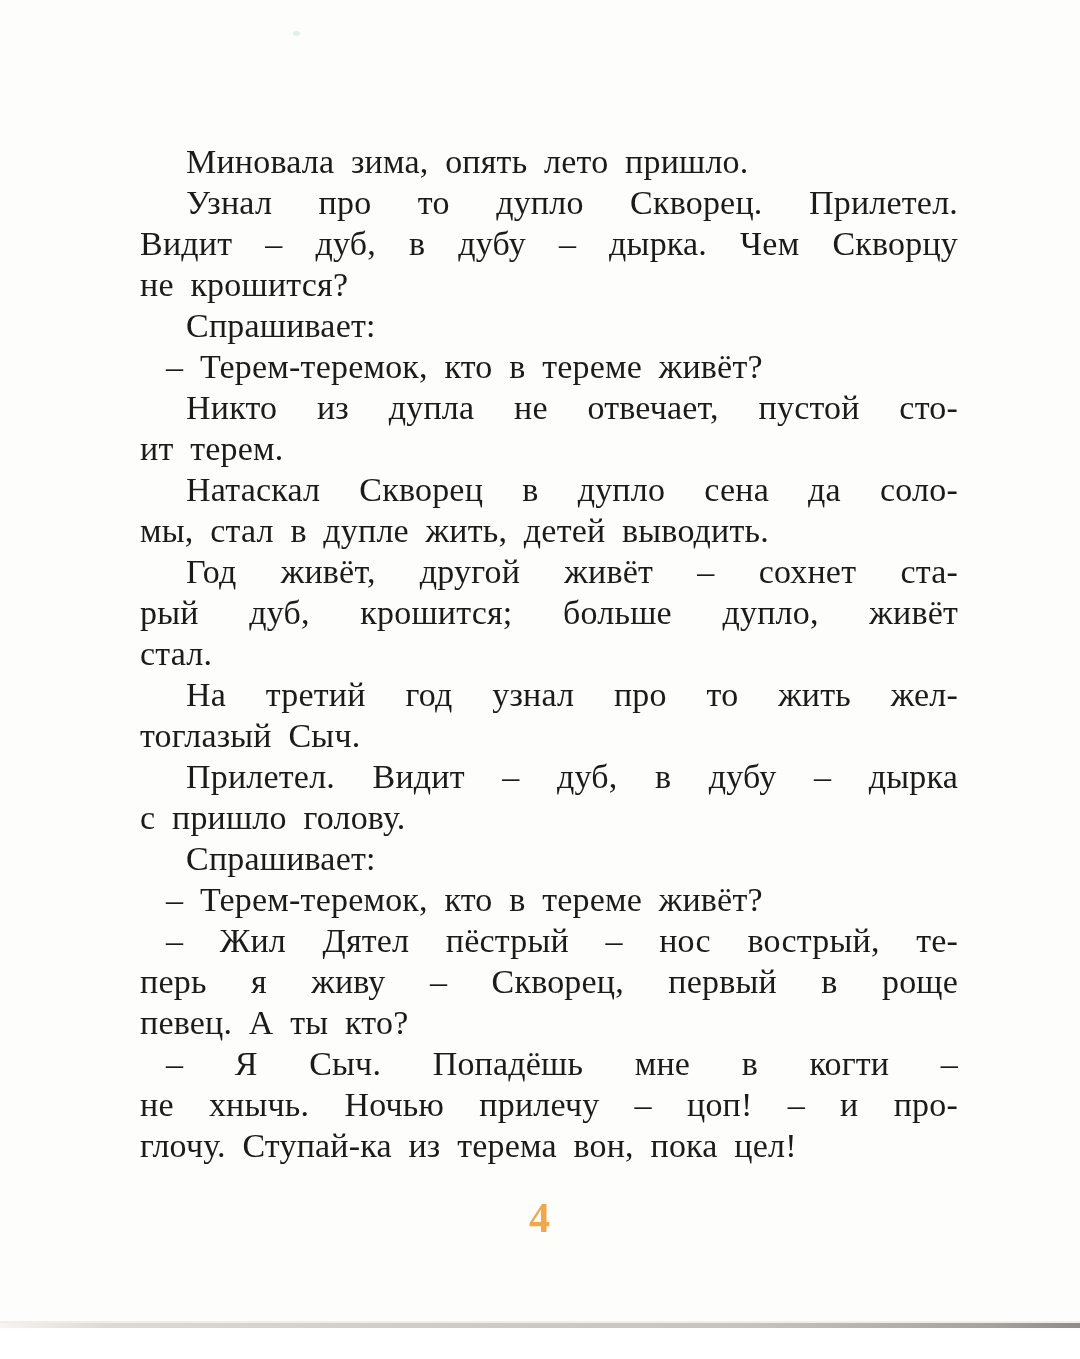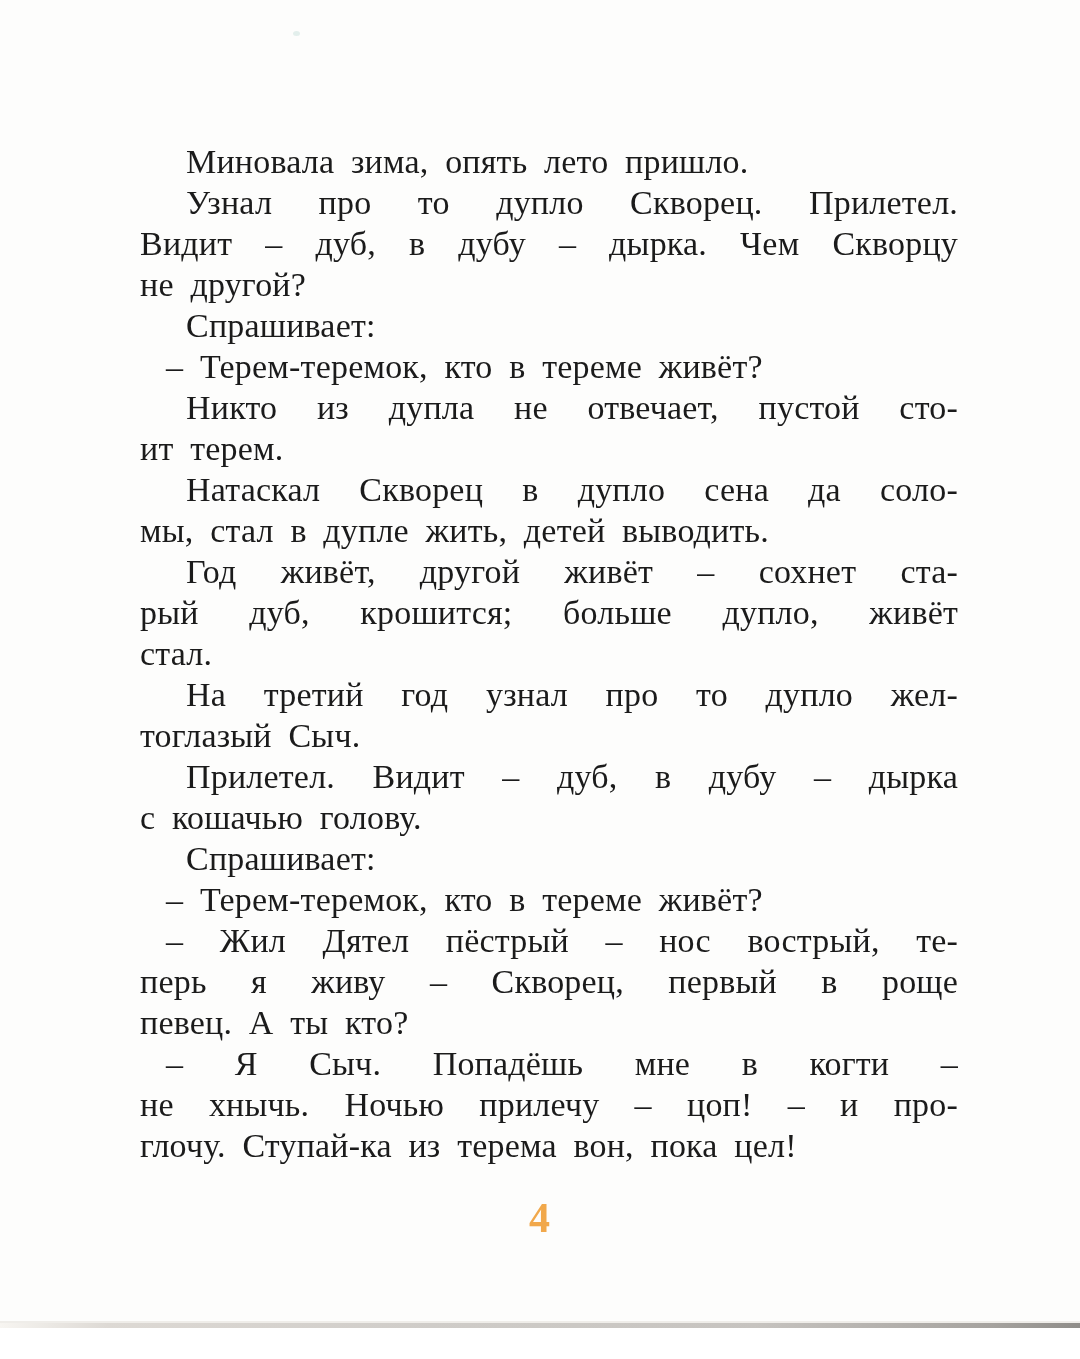--- a/index.html
+++ b/index.html
@@ -89,21 +89,21 @@
 
 <div class="page" style="background: rgb(253, 253, 252);">
   <div class="scan-speck"></div>
   <div class="text-block" id="text-block" style="color: rgb(27, 27, 27);">
       <div class="para">
         <div class="line first para-end">Миновала зима, опять лето пришло.</div>
       </div>
       <div class="para">
         <div class="line first">Узнал про то дупло Скворец. Прилетел.</div>
         <div class="line">Видит – дуб, в дубу – дырка. Чем Скворцу</div>
-        <div class="line para-end">не другой?</div>
+        <div class="line para-end">не крошится?</div>
       </div>
       <div class="para">
         <div class="line first para-end">Спрашивает:</div>
       </div>
       <div class="para">
         <div class="line first para-end dash">– Терем-теремок, кто в тереме живёт?</div>
       </div>
       <div class="para">
         <div class="line first">Никто из дупла не отвечает, пустой сто-</div>
         <div class="line para-end">ит терем.</div>
@@ -111,26 +111,26 @@
       <div class="para">
         <div class="line first">Натаскал Скворец в дупло сена да соло-</div>
         <div class="line para-end">мы, стал в дупле жить, детей выводить.</div>
       </div>
       <div class="para">
         <div class="line first">Год живёт, другой живёт – сохнет ста-</div>
         <div class="line">рый дуб, крошится; больше дупло, живёт</div>
         <div class="line para-end">стал.</div>
       </div>
       <div class="para">
-        <div class="line first">На третий год узнал про то дупло жел-</div>
+        <div class="line first">На третий год узнал про то жить жел-</div>
         <div class="line para-end">тоглазый Сыч.</div>
       </div>
       <div class="para">
         <div class="line first">Прилетел. Видит – дуб, в дубу – дырка</div>
-        <div class="line para-end">с кошачью голову.</div>
+        <div class="line para-end">с пришло голову.</div>
       </div>
       <div class="para">
         <div class="line first para-end">Спрашивает:</div>
       </div>
       <div class="para">
         <div class="line first para-end dash">– Терем-теремок, кто в тереме живёт?</div>
       </div>
       <div class="para">
         <div class="line first dash">– Жил Дятел пёстрый – нос вострый, те-</div>
         <div class="line">перь я живу – Скворец, первый в роще</div>

